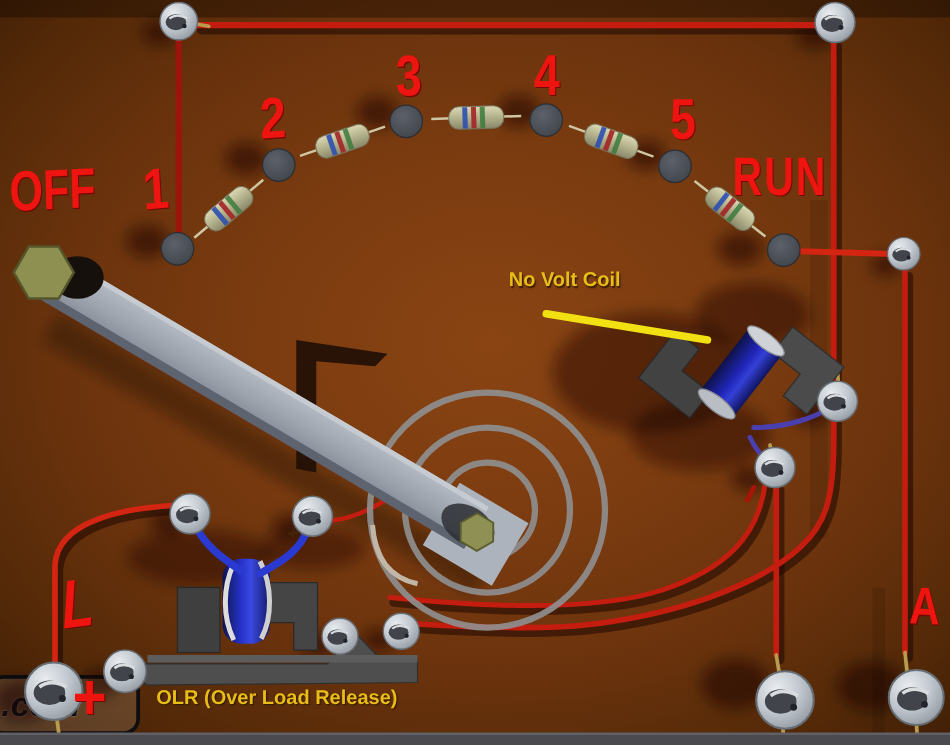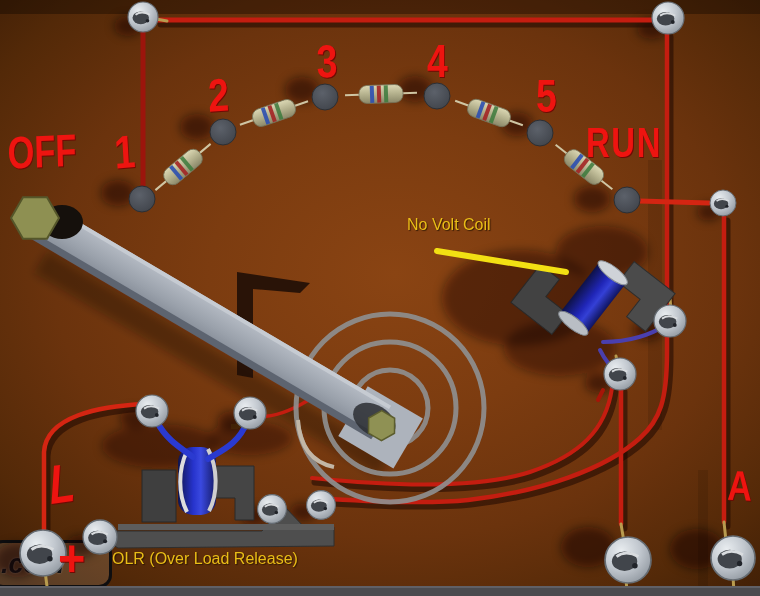--- a/index.html
+++ b/index.html
@@ -12,21 +12,21 @@
   }
   .shade-top{position:absolute;left:0;top:0;width:760px;height:14px;background:rgba(10,4,1,.35);}
   svg.scene{position:absolute;left:0;top:0;z-index:2;}
   .lbl{position:absolute;z-index:3;white-space:nowrap;line-height:1;}
   .red{
     color:#ee1410;font-weight:bold;
     text-shadow:1px 1px 0 #6f0a04;
     transform-origin:left top;
   }
   .gold{
-    color:#e9bd17;font-weight:normal;font-size:16px;
+    color:#e9bd17;font-weight:bold;font-size:16px;
     text-shadow:1px 1px 1px rgba(40,20,0,.8);
   }
   .com-box{
     position:absolute;z-index:1;left:-10px;top:540px;width:122px;height:48px;
     border:3px solid #0e0e10;border-radius:13px;
     background:rgba(220,214,202,.16);
     display:flex;align-items:center;padding-left:8px;box-sizing:border-box;
     color:#111215;font-weight:bold;font-style:italic;font-size:27px;
     text-shadow:0 0 2px rgba(255,255,255,.35);
   }
@@ -255,18 +255,18 @@
 
   <div class="lbl red" style="left:7px;top:131px;font-size:42px;transform:scale(.82,1.08) rotate(-2deg);">OFF</div>
   <div class="lbl red" style="left:113px;top:130px;font-size:44px;transform:scale(.85,1.05) rotate(-4deg);">1</div>
   <div class="lbl red" style="left:207px;top:73px;font-size:44px;transform:scale(.85,1.05) rotate(-3deg);">2</div>
   <div class="lbl red" style="left:316px;top:39px;font-size:44px;transform:scale(.85,1.05) rotate(-2deg);">3</div>
   <div class="lbl red" style="left:427px;top:38px;font-size:44px;transform:scale(.85,1.05);">4</div>
   <div class="lbl red" style="left:536px;top:73px;font-size:44px;transform:scale(.85,1.05);">5</div>
   <div class="lbl red" style="left:586px;top:120px;font-size:40px;letter-spacing:2px;transform:scale(.82,1.08);">RUN</div>
 
   <div class="lbl gold" style="left:407px;top:217px;">No Volt Coil</div>
-  <div class="lbl gold" style="left:112px;top:551px;">OLR (Over Load Release)</div>
+  <div class="lbl gold" style="left:125px;top:551px;">OLR (Over Load Release)</div>
 
   <div class="lbl red" style="left:47px;top:458px;font-size:52px;font-style:italic;transform:scale(.8,1.05) rotate(-6deg);">L</div>
   <div class="lbl red" style="left:728px;top:464px;font-size:40px;transform:scale(.85,1.05) rotate(2deg);">A</div>
   <div class="lbl red" style="left:58px;top:532px;font-size:52px;transform:scale(.9,1);">+</div>
 </div>
 
 </body></html>

